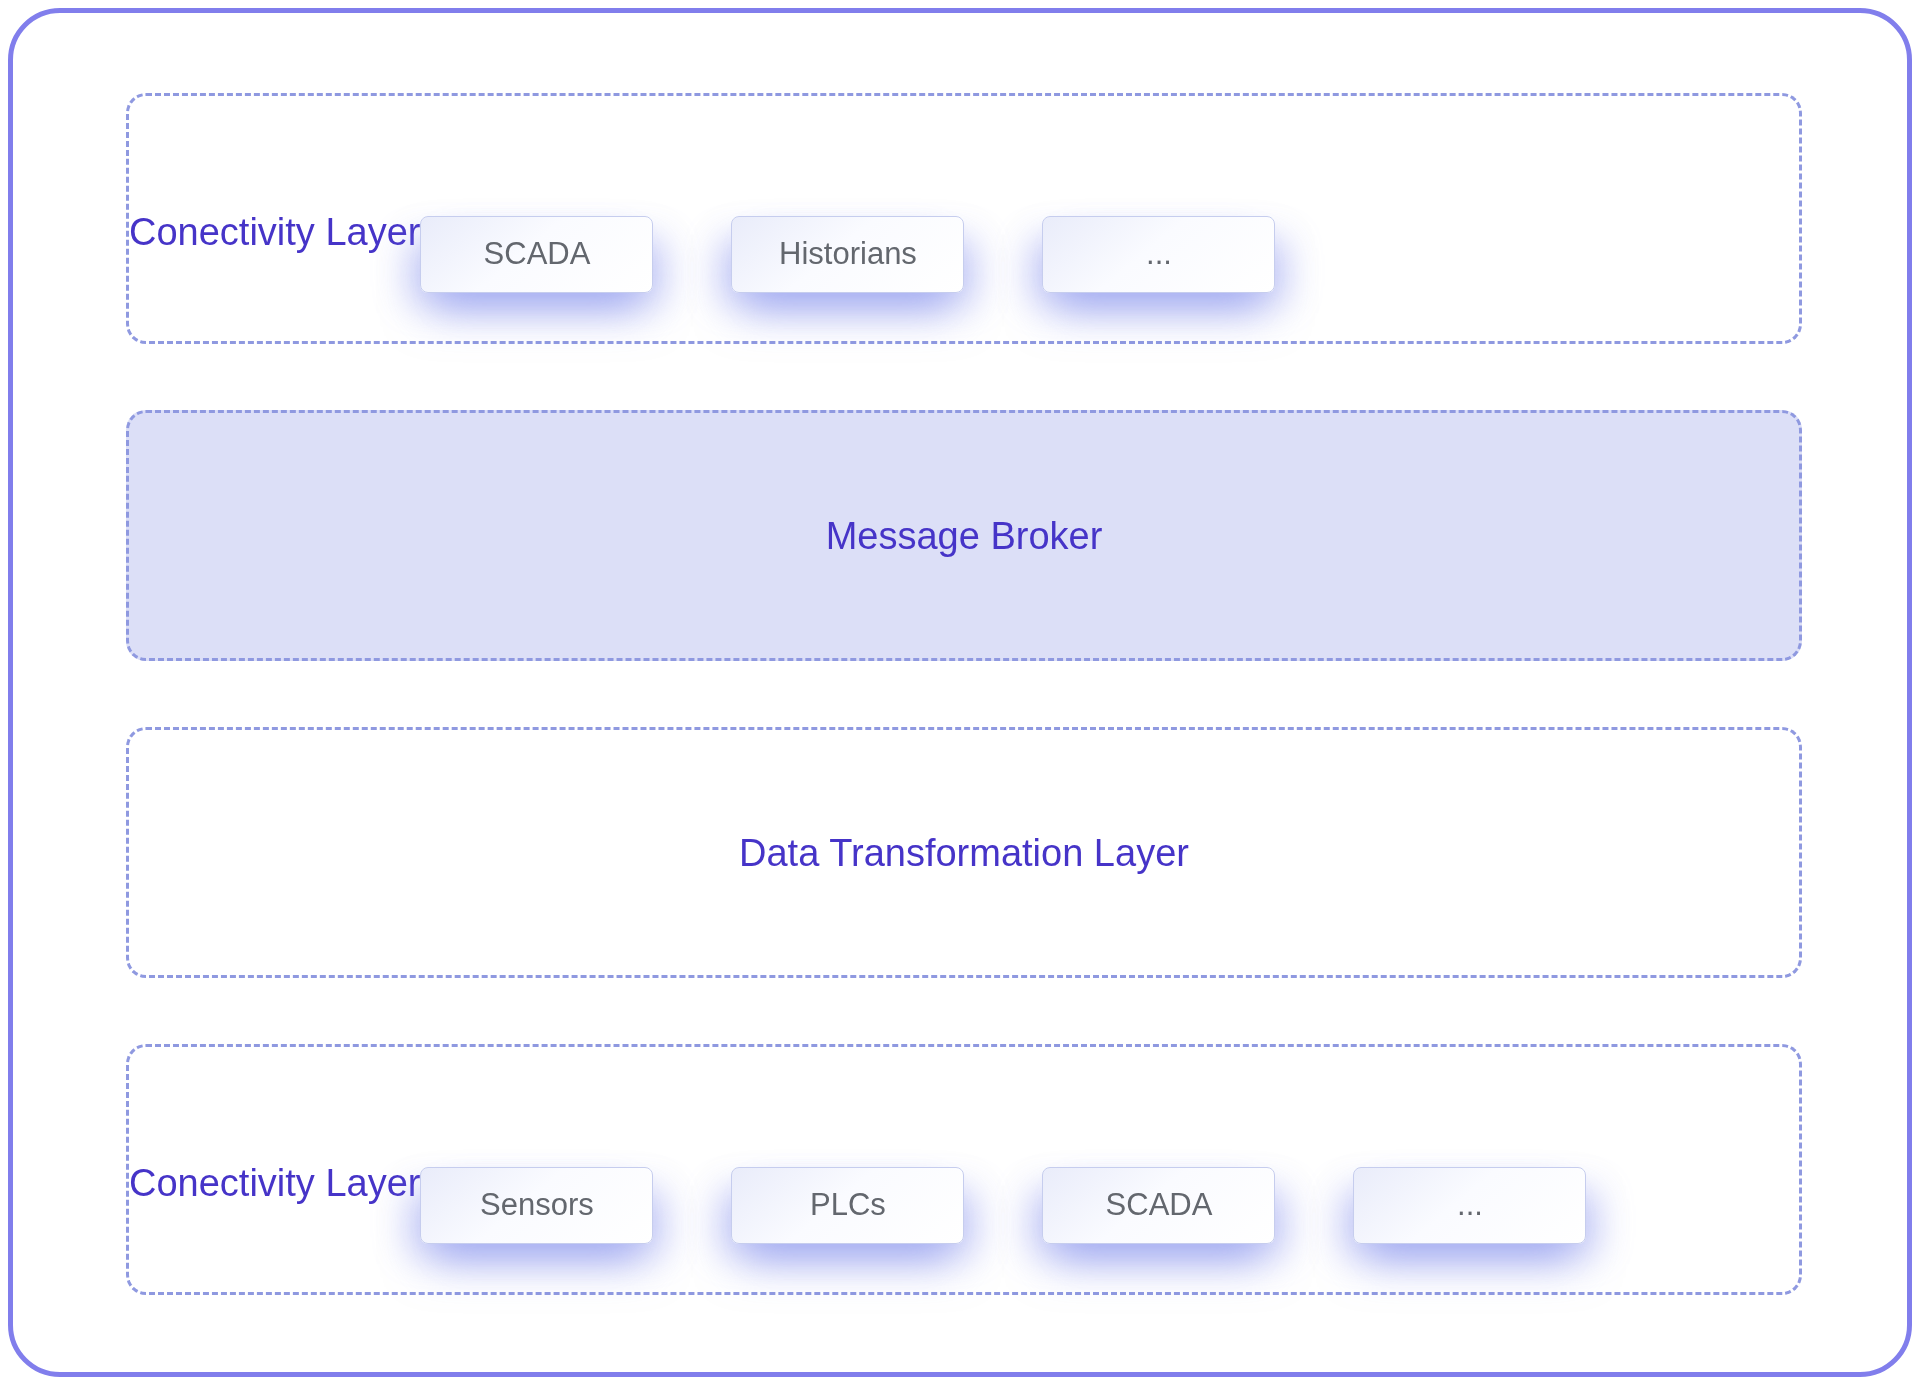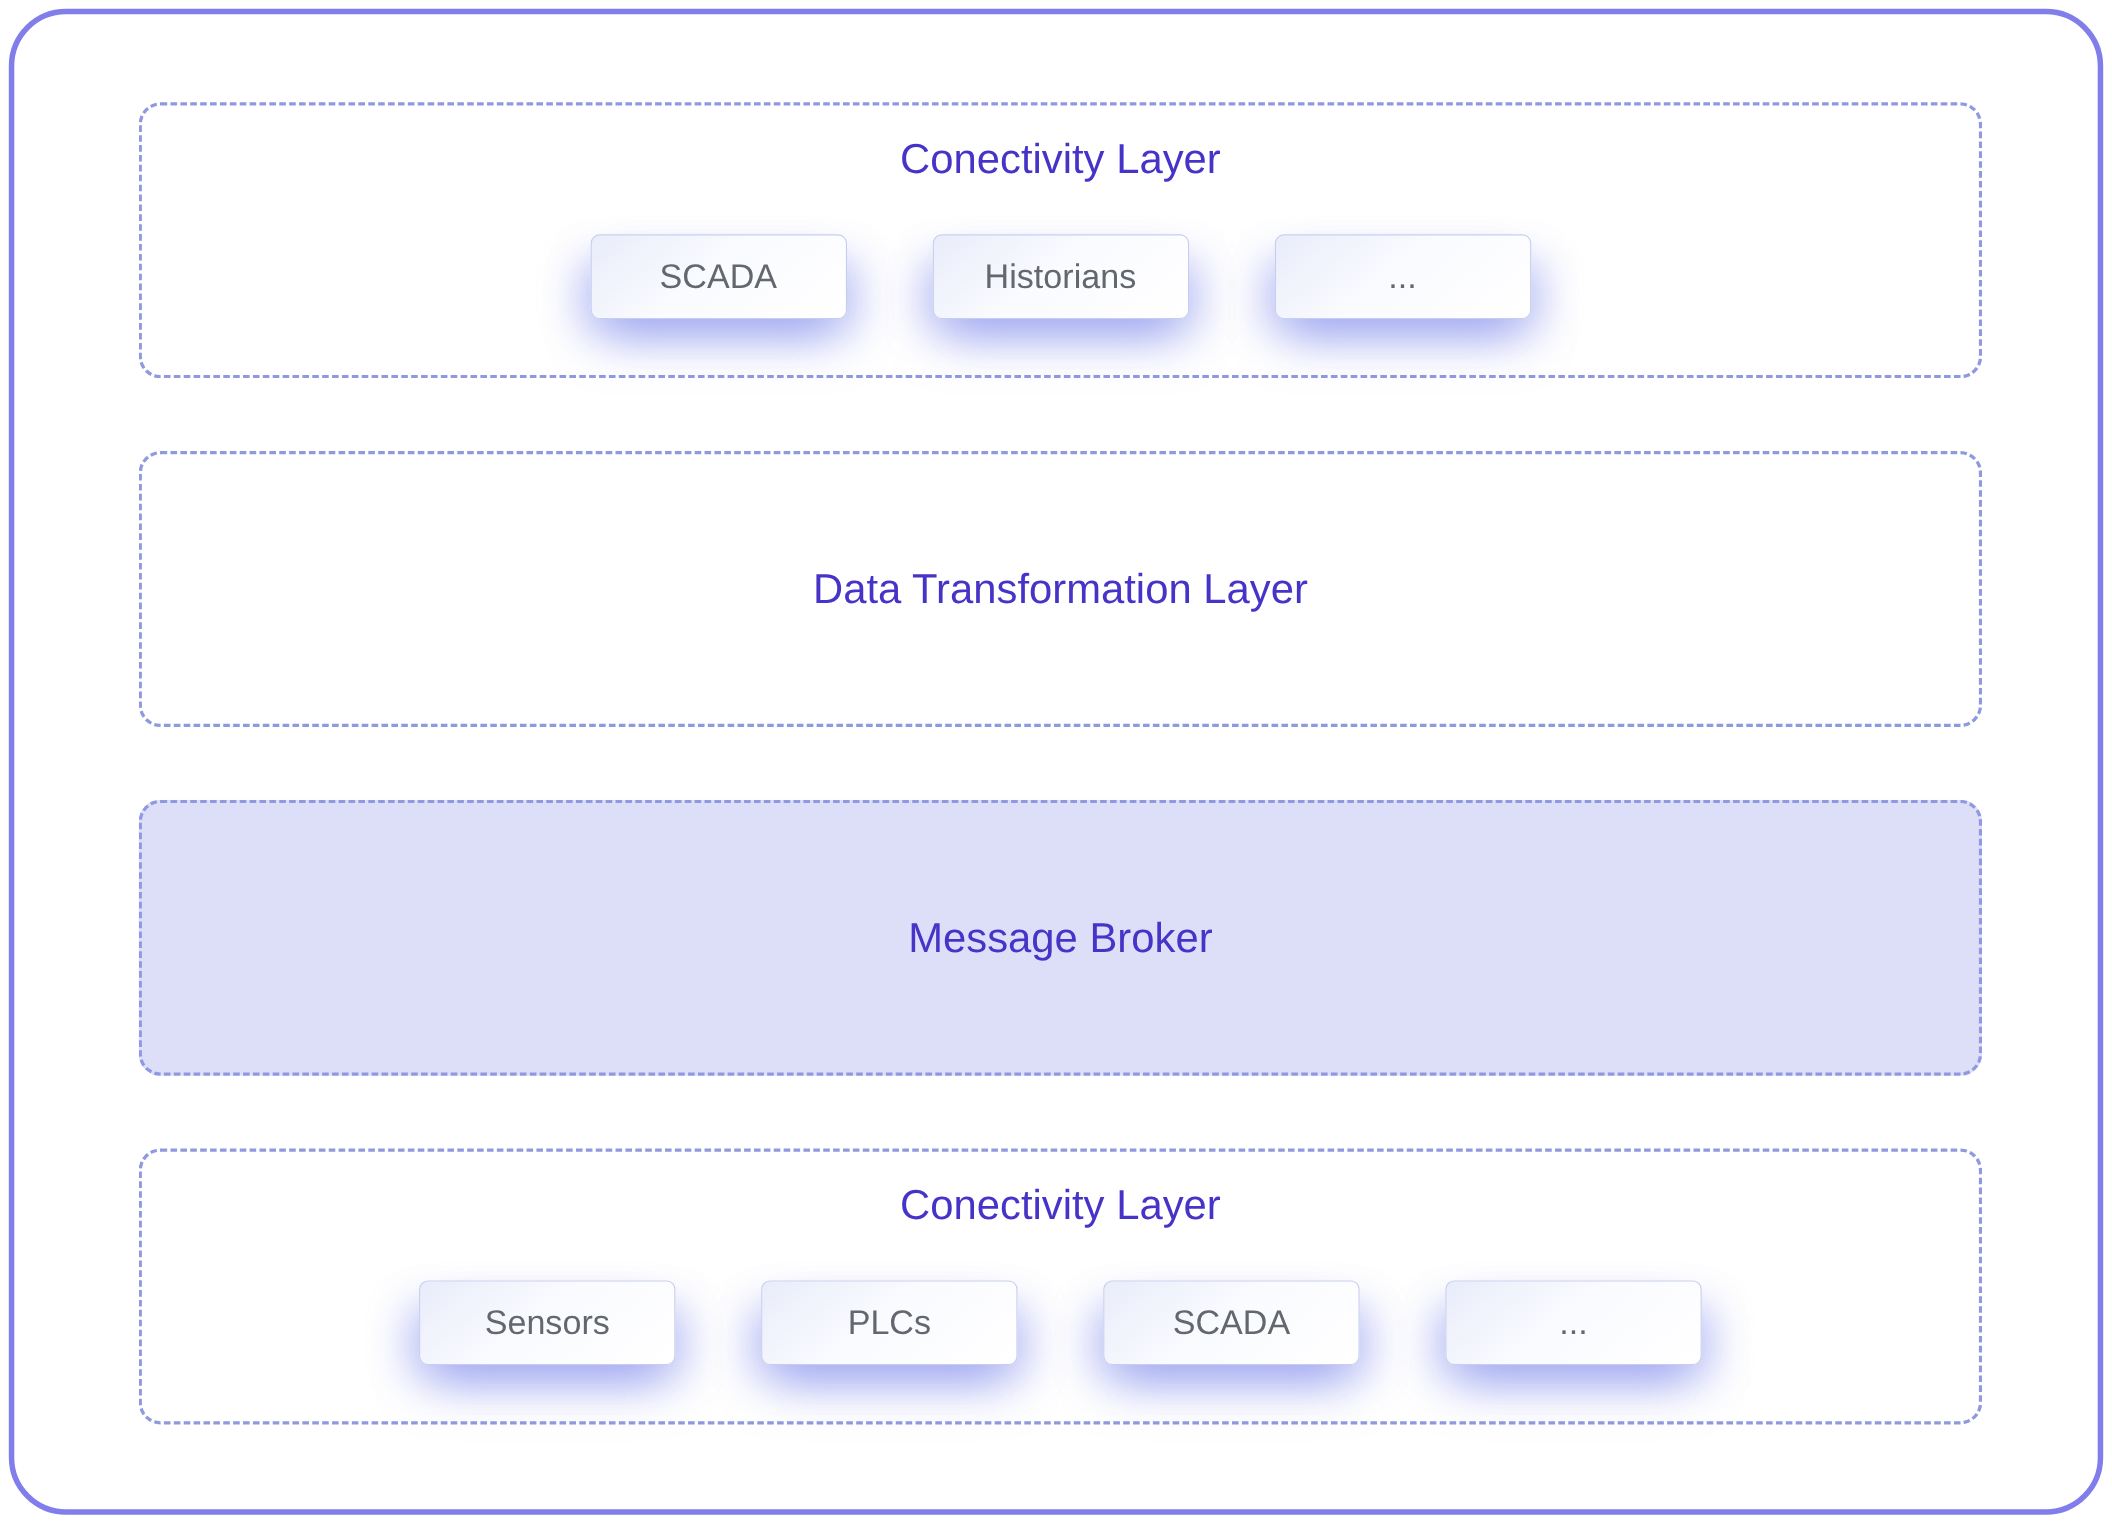--- a/index.html
+++ b/index.html
@@ -21,21 +21,21 @@
     flex-direction: column;
     gap: 66px;
     overflow: hidden;
   }
   .layer {
     width: 1676px;
     height: 251px;
     border: 3px dashed #8f99e0;
     border-radius: 20px;
     display: flex;
-    flex-direction: column;
+    flex-direction: row;
     align-items: center;
     flex: 0 0 auto;
   }
   .layer.with-items { padding-top: 26px; }
   .layer.centered { justify-content: center; }
   .layer.filled { background: #dcdff7; }
   .layer-title {
     font-size: 38px;
     line-height: 46px;
     font-weight: 400;
@@ -71,26 +71,26 @@
 
   <div class="layer with-items">
     <div class="layer-title">Conectivity Layer</div>
     <div class="node-row">
       <div class="node">SCADA</div>
       <div class="node">Historians</div>
       <div class="node">...</div>
     </div>
   </div>
 
+  <div class="layer centered filled">
+    <div class="layer-title">Message Broker</div>
+  </div>
+
   <div class="layer centered">
     <div class="layer-title">Data Transformation Layer</div>
-  </div>
-
-  <div class="layer centered filled">
-    <div class="layer-title">Message Broker</div>
   </div>
 
   <div class="layer with-items">
     <div class="layer-title">Conectivity Layer</div>
     <div class="node-row">
       <div class="node">Sensors</div>
       <div class="node">PLCs</div>
       <div class="node">SCADA</div>
       <div class="node">...</div>
     </div>

